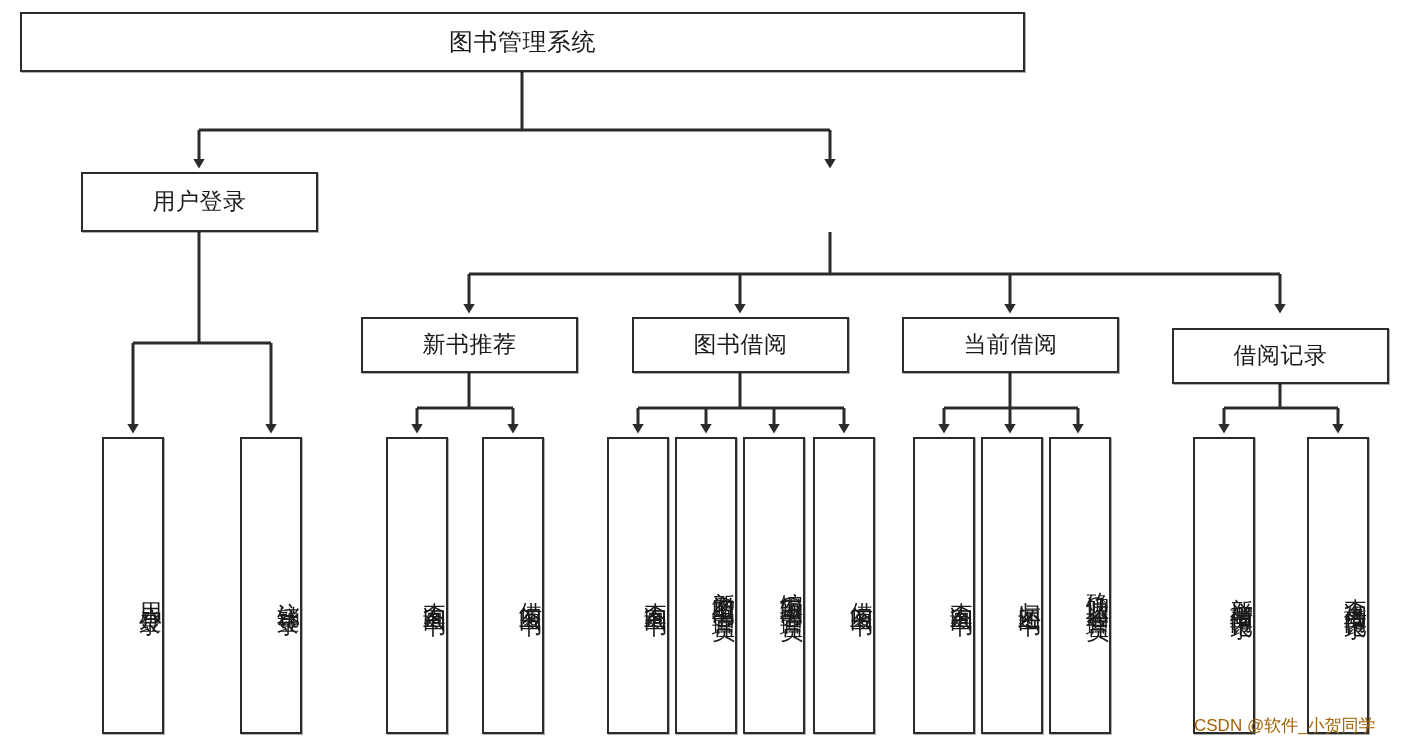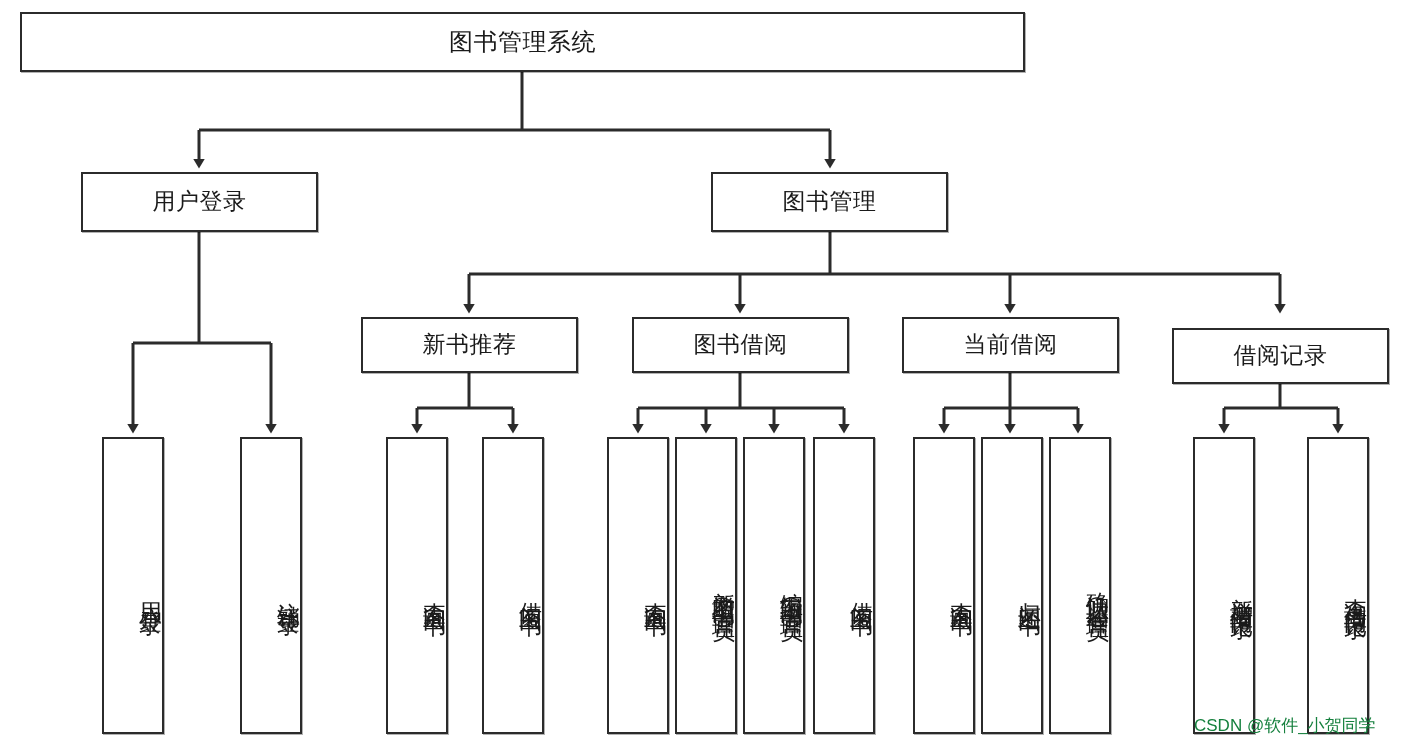--- a/index.html
+++ b/index.html
@@ -53,21 +53,21 @@
     line-height: 1.0;
   }
   .node.root {
     font-size: 24px;
   }
   .watermark {
     position: absolute;
     left: 1194px;
     top: 714px;
     font-size: 17px;
-    color: #15803d;
+    color: #a16207;
     white-space: nowrap;
     font-family: "Liberation Sans", "DejaVu Sans", sans-serif;
   }
 </style>
 </head>
 <body>
 
 <div id="canvas">
 
   <svg class="connectors" viewBox="0 0 1405 747" xmlns="http://www.w3.org/2000/svg">
@@ -117,21 +117,20 @@
       <path d="M1224,408 L1338,408"></path>
       <path d="M1224,408 L1224,425" marker-end="url(#arrow)"></path>
       <path d="M1338,408 L1338,425" marker-end="url(#arrow)"></path>
     </g>
   </svg>
 
   <div class="node horiz root" style="left:20px; top:12px; width:1005px; height:60px;">图书管理系统</div>
 
   <div class="node horiz" style="left:81px; top:172px; width:237px; height:60px;">用户登录</div>
 
-  <div class="node horiz" style="left:711px; top:172px; width:237px; height:60px;">图书管理</div>
 
   <div class="node horiz" style="left:361px; top:317px; width:217px; height:56px;font-family:Liberation Serif, serif;">新书推荐</div>
 
   <div class="node horiz" style="left:902px; top:317px; width:217px; height:56px;">当前借阅</div>
 
   <div class="node horiz" style="left:632px; top:317px; width:217px; height:56px;">图书借阅</div>
 
   <div class="node horiz" style="left:1172px; top:328px; width:217px; height:56px;">借阅记录</div>
 
   <div class="node vert" style="left:102px; top:437px; width:62px; height:297px;">用户登录</div>

